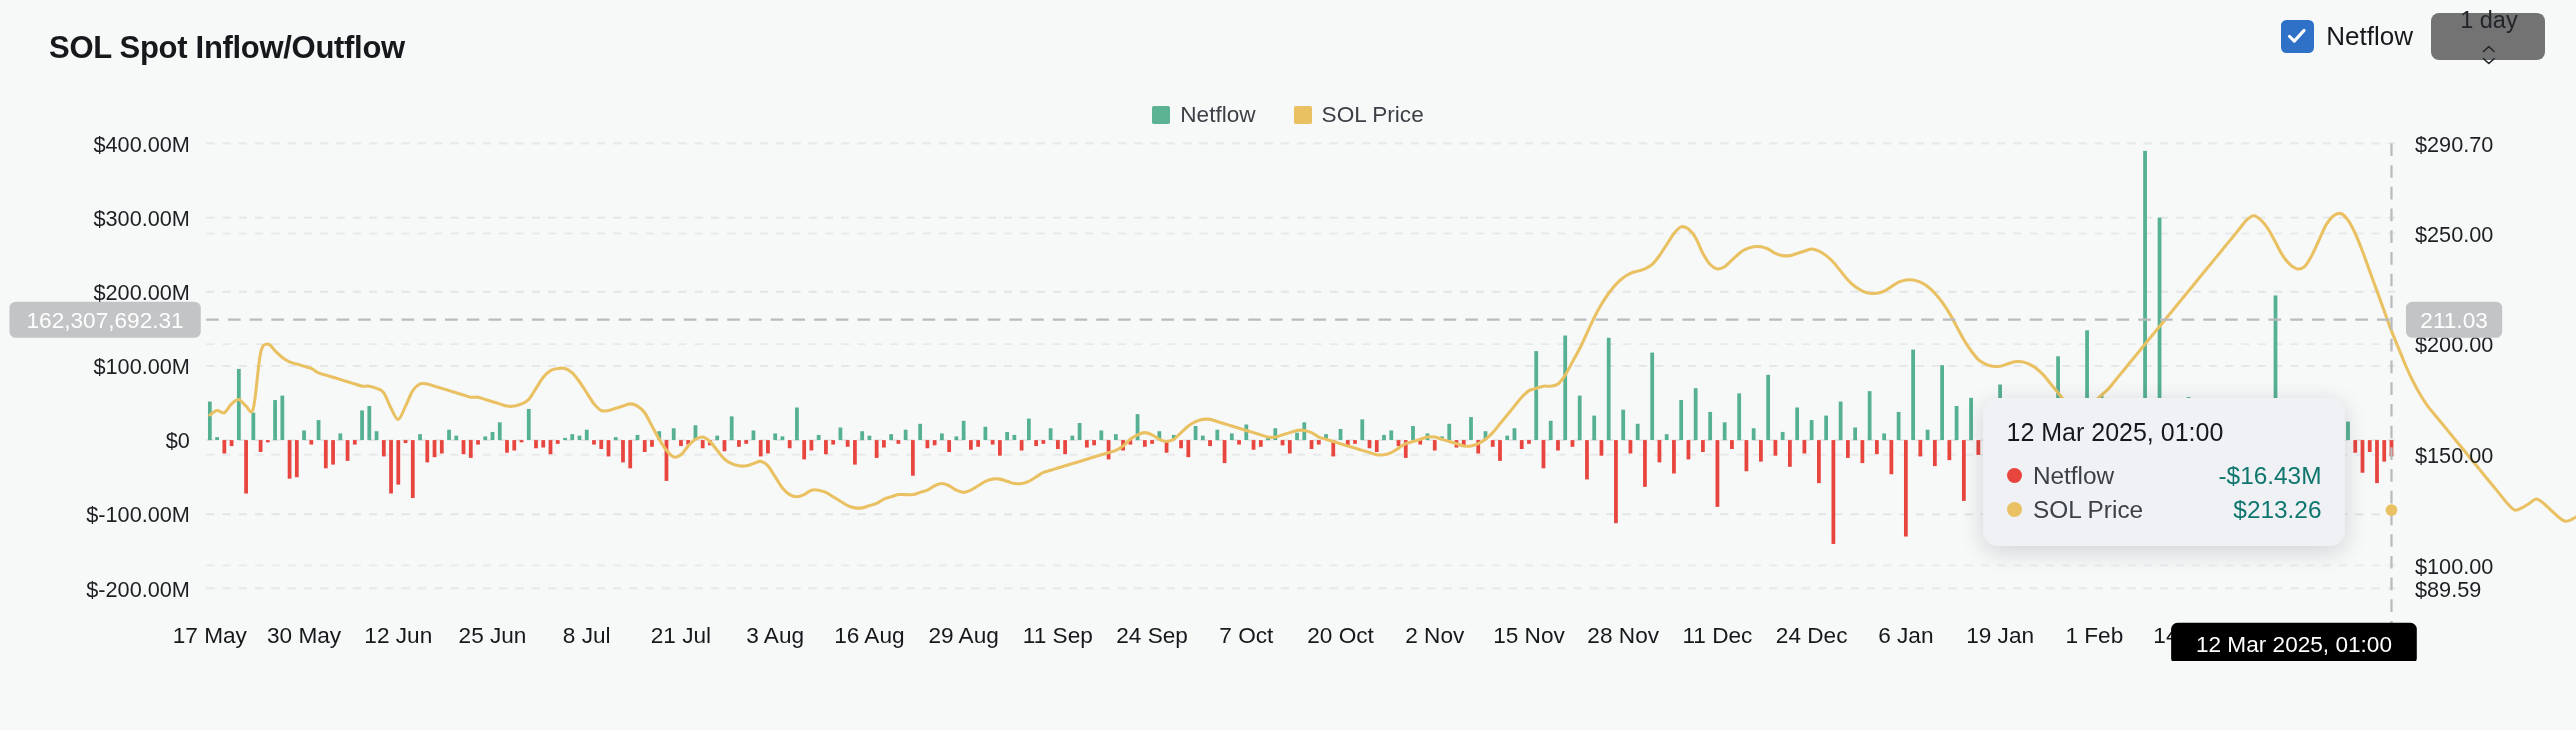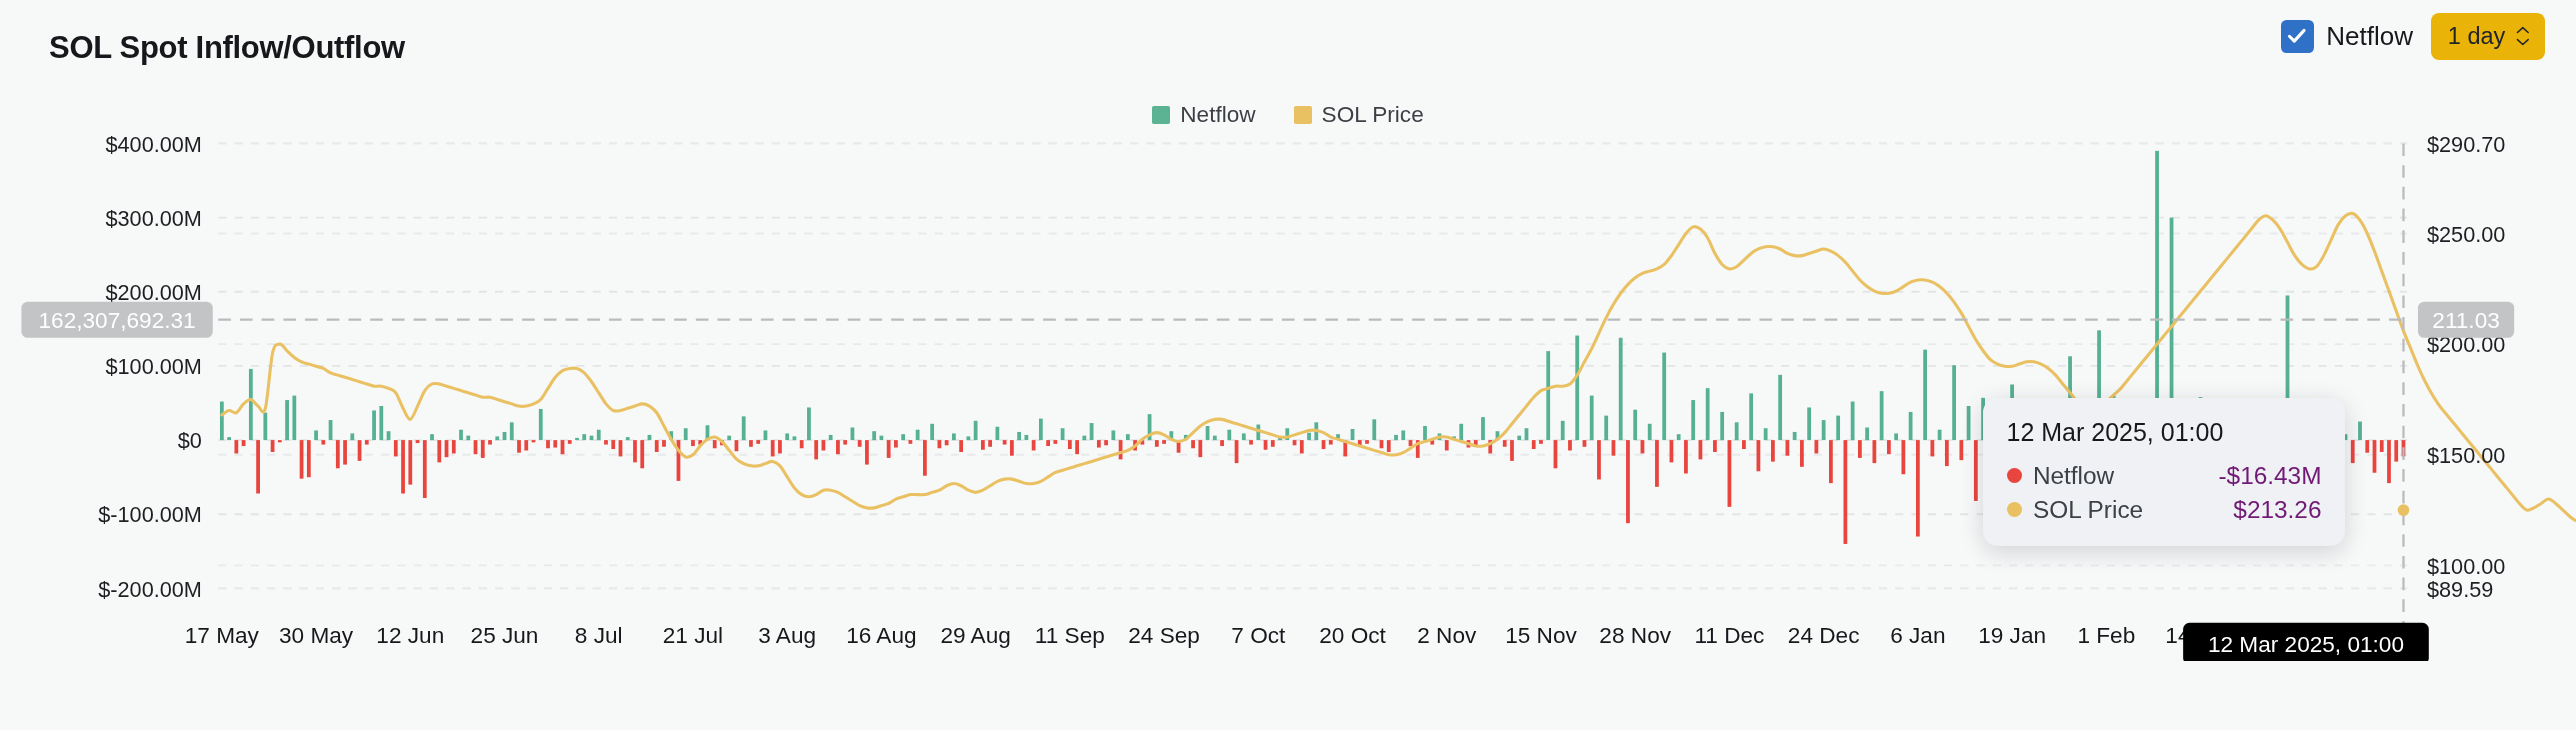--- a/index.html
+++ b/index.html
@@ -23,39 +23,39 @@
     display: flex; align-items: center; gap: 18px;
   }
   .cb-wrap { display: flex; align-items: center; gap: 12.7px; cursor: pointer; }
   .checkbox {
     width: 33px; height: 33px; border-radius: 5.4px;
     background: #3071c8; display: flex; align-items: center; justify-content: center;
   }
   .checkbox svg { width: 23.5px; height: 23.5px; display: block; }
   .cb-label { font-size: 26px; color: #16181c; white-space: nowrap; }
   .select-box {
-    height: 47px; min-width: 114px; border-radius: 8.1px; background: #eab308;
+    height: 47px; min-width: 114px; border-radius: 8.1px; background: #737373;
     display: flex; align-items: center; justify-content: center; gap: 11px;
-    padding: 0 12.7px 0 14.5px; cursor: pointer;
+    padding: 0 12.7px 0 14.5px; cursor: pointer; flex-direction: column;
   }
   .select-value { font-size: 23.5px; color: #22252a; white-space: nowrap; }
   .select-chev { display: flex; flex-direction: column; gap: 3.6px; align-items: center; }
   .select-chev svg { width: 13.6px; height: 8.1px; display: block; }
 
   
   .legend {
     position: absolute; top: 102px; left: 0; width: 2576px;
     display: flex; justify-content: center; align-items: center; gap: 38px;
   }
   .legend-item { display: flex; align-items: center; gap: 10px; cursor: pointer; }
   .legend-swatch { width: 18px; height: 18px; border-radius: 1.8px; }
   .legend-label { font-size: 22.6px; color: #3c3f45; white-space: nowrap; }
 
   
-  .plot { position: absolute; left: 0; top: 136px; width: 2576px; height: 525px; padding-left: 12px; }
+  .plot { position: absolute; left: 0; top: 136px; width: 2576px; height: 525px; }
   .plot svg { display: block; }
 
   .axis-label { font-size: 24px; fill: #1d1f23; font-family: "Liberation Sans", sans-serif; }
   .axis-label-l { text-anchor: end; }
   .axis-label-r { text-anchor: start; }
   .xtick { font-size: 25px; fill: #16181c; text-anchor: middle; font-family: "Liberation Sans", sans-serif; }
 
   
   .badge-gray-rect { fill: #c3c4c6; }
   .badge-gray-text { fill: #ffffff; font-size: 25px; font-family: "Liberation Sans", sans-serif; }
@@ -66,21 +66,21 @@
   .tooltip {
     position: absolute; left: 1983px; top: 398px;
     width: 362px; border-radius: 14.5px; background: #eff1f5;
     box-shadow: 0 5.4px 23.5px rgba(20,25,40,0.16);
     padding: 20px 23.5px 22px 23.5px;
   }
   .tt-date { font-size: 25px; color: #16181c; margin-bottom: 14.5px; white-space: nowrap; }
   .tt-row { display: flex; align-items: center; margin-top: 6.3px; }
   .tt-dot { width: 15.4px; height: 15.4px; border-radius: 50%; flex: 0 0 auto; margin-right: 11px; }
   .tt-name { font-size: 24.4px; color: #3c4047; white-space: nowrap; }
-  .tt-val { font-size: 24.4px; color: #701a75; margin-left: auto; white-space: nowrap; }
+  .tt-val { font-size: 24.4px; color: #0f766e; margin-left: auto; white-space: nowrap; }
 </style>
 </head>
 <body>
 
 <div id="root">
 
   <div class="header">
     <div class="title">SOL Spot Inflow/Outflow</div>
 
     <div class="ctrl-group">

